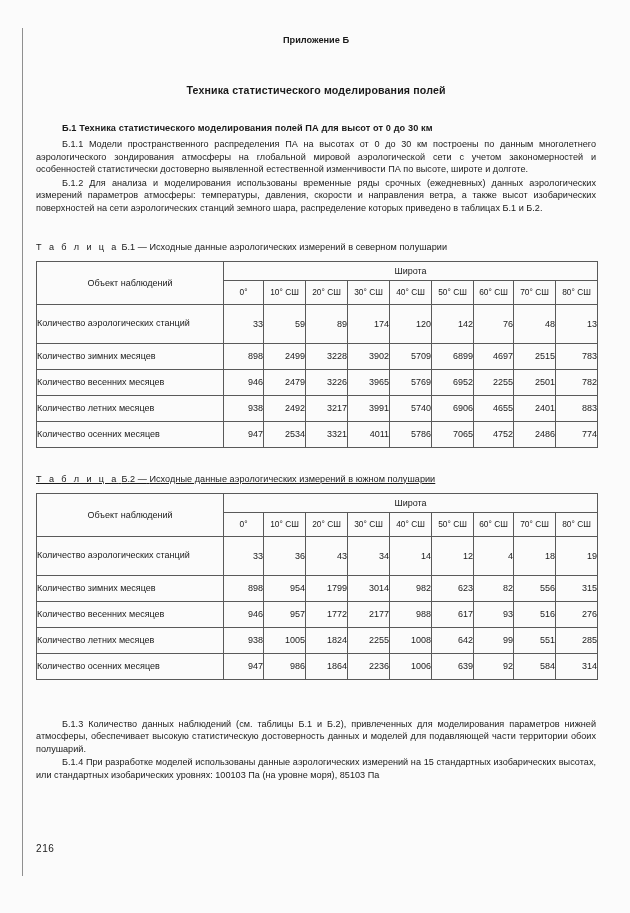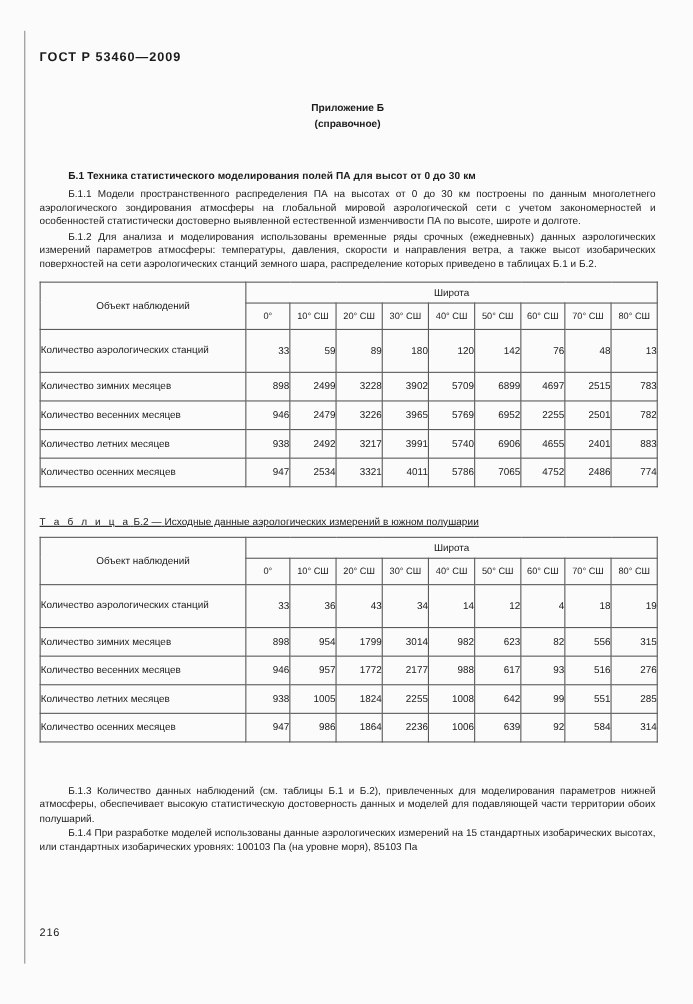--- a/index.html
+++ b/index.html
@@ -156,35 +156,39 @@
 </style>
 </head>
 <body>
 
 <div class="page">
 
   <div class="page-edge-rule"></div>
 
   <div class="content">
 
-    <div class="doc-header">ГОСТ Р 53460—2009</div>
 
     <div class="annex-block">
       <div>Приложение Б</div>
-      <div>(справочное)</div>
     </div>
 
     <div class="doc-title">
+      <div>Техника статистического моделирования полей</div>
     </div>
 
     <div class="section-head">Б.1 Техника статистического моделирования полей ПА для высот от 0 до 30 км</div>
 
     <p class="para">Б.1.1 Модели пространственного распределения ПА на высотах от 0 до 30 км построены по данным многолетнего аэрологического зондирования атмосферы на глобальной мировой аэрологической сети с учетом закономерностей и особенностей статистически достоверно выявленной естественной изменчивости ПА по высоте, широте и долготе.</p>
     <p class="para tight">Б.1.2 Для анализа и моделирования использованы временные ряды срочных (ежедневных) данных аэрологических измерений параметров атмосферы: температуры, давления, скорости и направления ветра, а также высот изобарических поверхностей на сети аэрологических станций земного шара, распределение которых приведено в таблицах Б.1 и Б.2.</p>
 
+    <div class="table-caption tbl-cap-1">
+      <span class="cap-word">Т а б л и ц а</span>
+      <span>Б.1 —</span>
+      <span>Исходные данные аэрологических измерений в северном полушарии</span>
+    </div>
 
     <table class="data-table">
       <colgroup>
         <col style="width:187px">
         <col style="width:40px">
           <col style="width:42px">
           <col style="width:42px">
         <col style="width:42px">
           <col style="width:42px">
           <col style="width:42px">
@@ -208,21 +212,21 @@
           <th class="lat-cell">70° СШ</th>
           <th class="lat-cell">80° СШ</th>
         </tr>
       </thead>
       <tbody>
         <tr>
           <td class="row-label two-line">Количество аэрологических станций</td>
           <td class="num tall">33</td>
           <td class="num tall">59</td>
           <td class="num tall">89</td>
-          <td class="num tall">180</td>
+          <td class="num tall">174</td>
           <td class="num tall">120</td>
           <td class="num tall">142</td>
           <td class="num tall">76</td>
           <td class="num tall">48</td>
           <td class="num tall">13</td>
         </tr>
         <tr>
           <td class="row-label">Количество зимних месяцев</td>
           <td class="num">898</td>
           <td class="num">2499</td>

